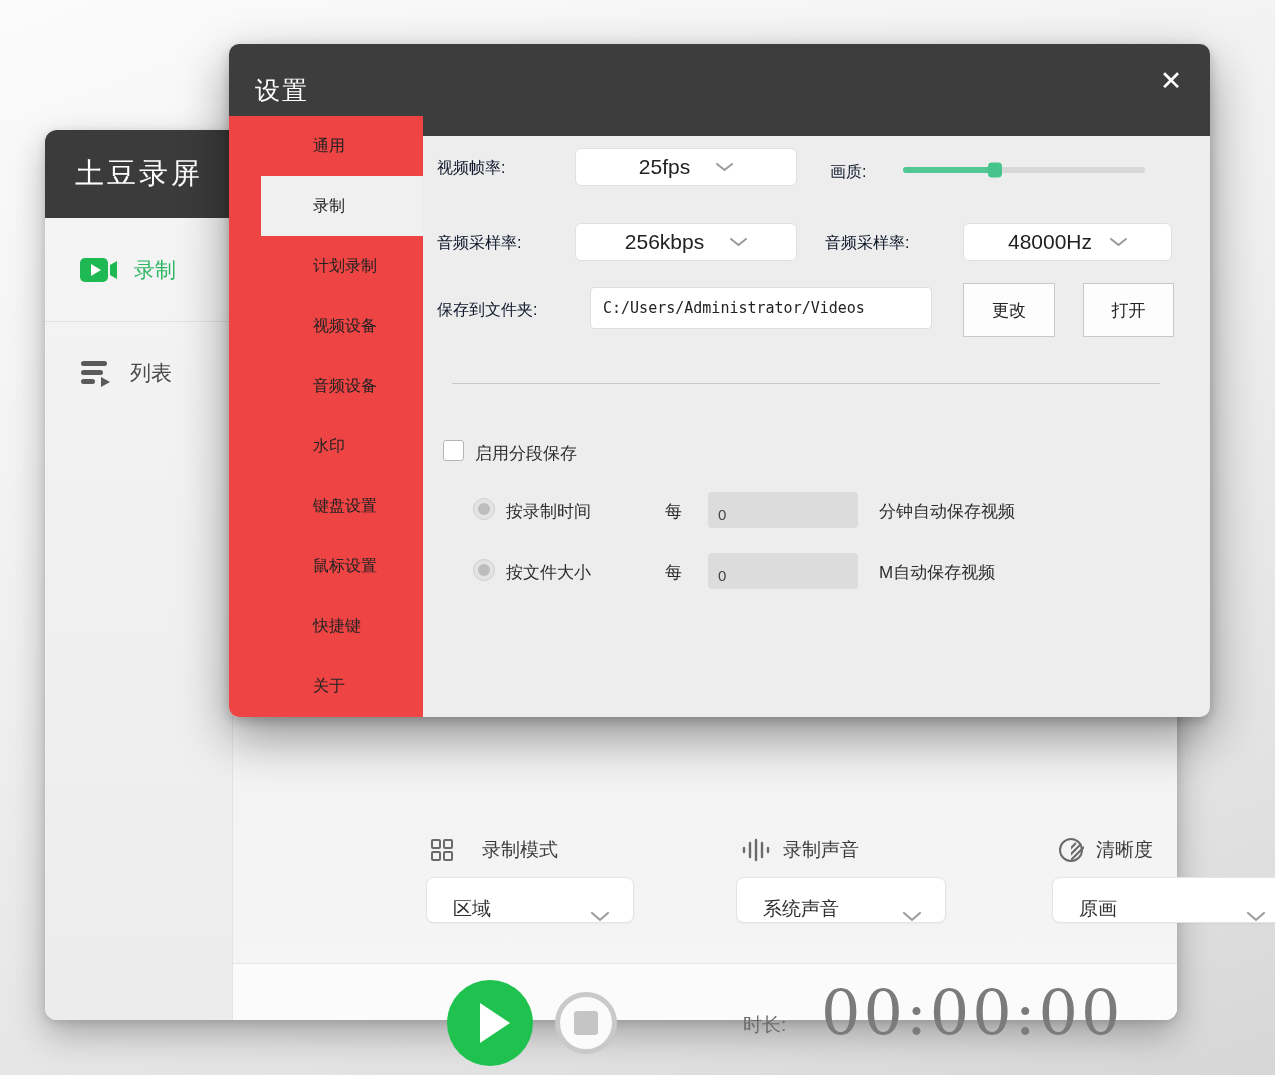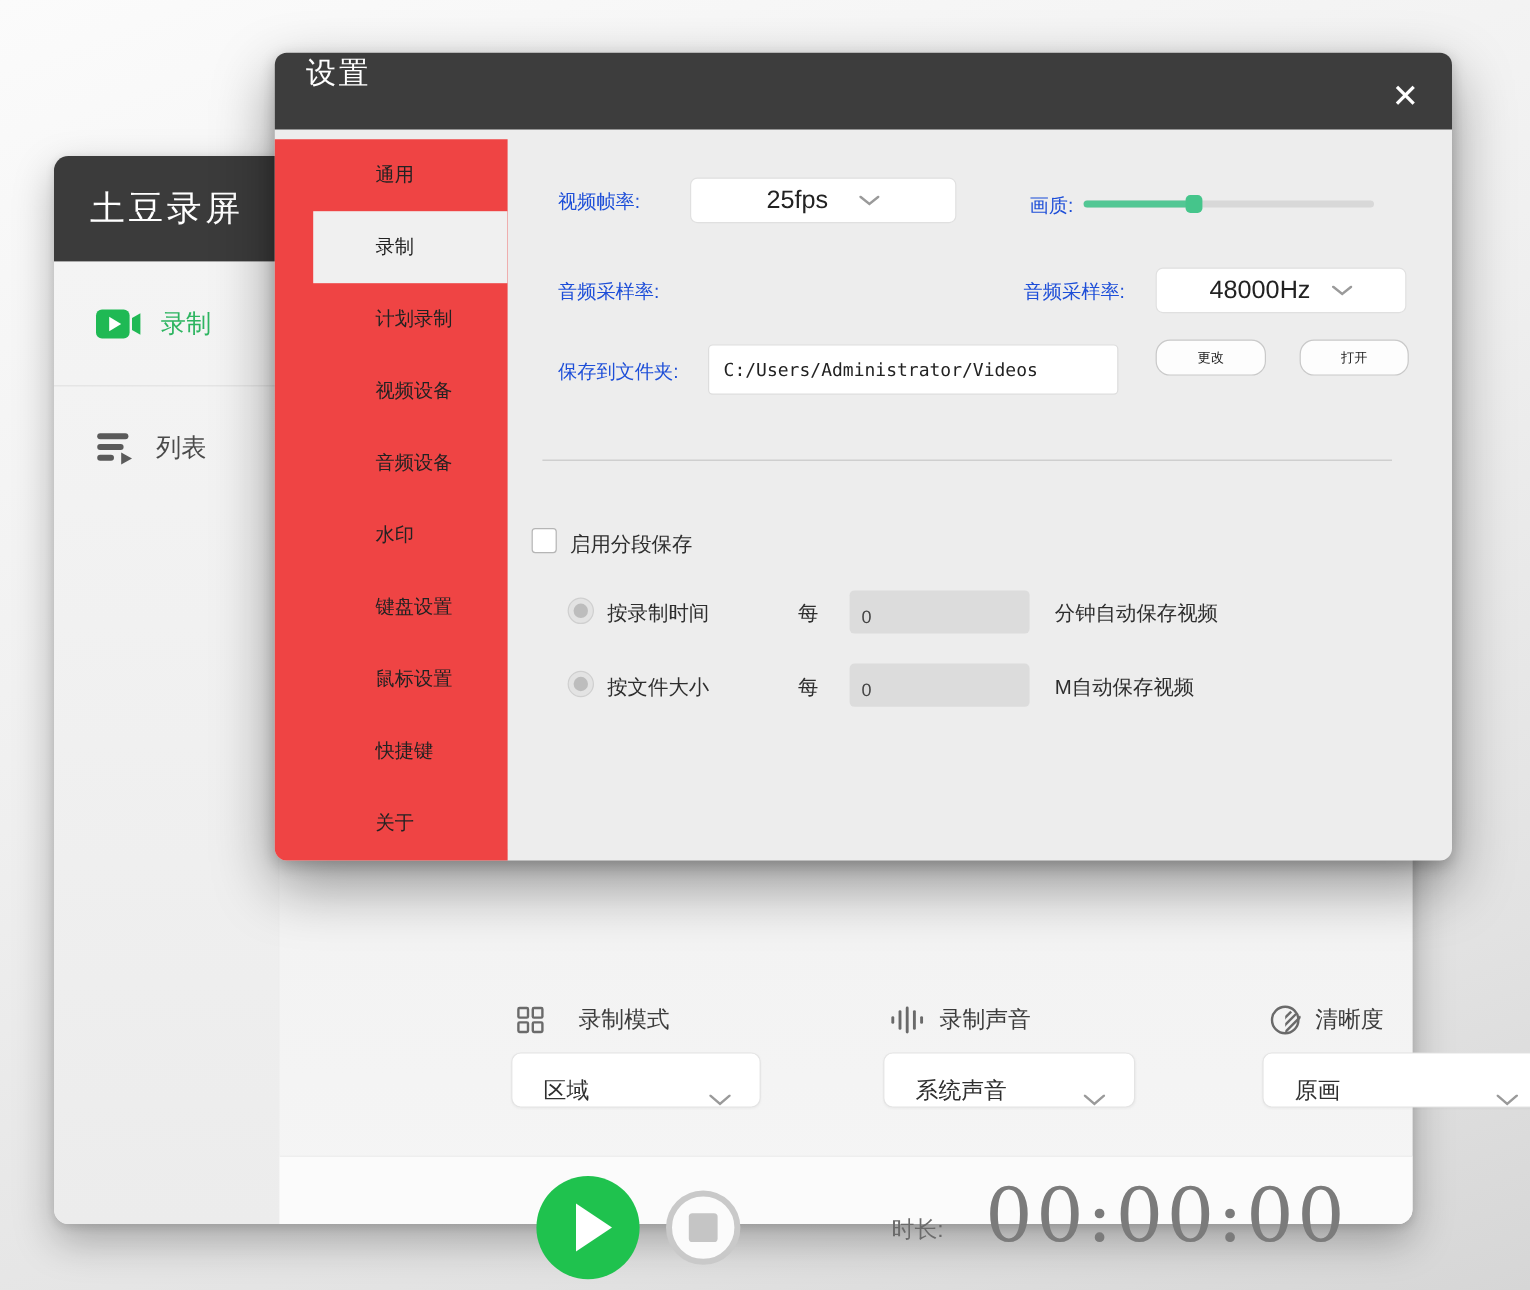--- a/index.html
+++ b/index.html
@@ -72,59 +72,59 @@
     font-family:"DejaVu Serif", serif; font-size:62px; color:#7b7b7b; letter-spacing:3px;
   }
 
   
   .dialog{
     position:absolute; left:229px; top:44px; width:981px; height:673px;
     background:#ededed; border-radius:10px;
     box-shadow:0 20px 50px rgba(0,0,0,.4), 0 4px 12px rgba(0,0,0,.2);
   }
   .dialog-header{
-    position:absolute; left:0; top:0; right:0; height:64px;
+    position:absolute; left:0; top:0; right:0; height:92px;
     background:#3d3d3d; border-radius:10px 10px 0 0;
-    display:flex; align-items:flex-start; padding-left:26px;
+    display:flex; align-items:center; padding-left:26px;
   }
   .dialog-title{ color:#fff; font-size:25px; letter-spacing:2px; }
   .dialog-close{
     position:absolute; right:22px; top:20px; width:34px; height:34px;
     color:#fff; font-size:27px; line-height:34px; text-align:center; cursor:pointer;
     font-family:"DejaVu Sans", sans-serif;
   }
   .dialog-sidebar{
     position:absolute; left:0; top:72px; width:194px; bottom:0;
     background:#ef4444; border-radius:0 0 0 10px; overflow:hidden;padding-left:32px;
   }
   .tab{ height:60px; display:flex; align-items:center; padding-left:52px; font-size:16px; color:#222; cursor:pointer; }
   .tab.active{ background:#f0f0f0; }
 
-  .fld-label{ position:absolute; font-size:16px; color:#1d4ed8;margin-left:28px; }
+  .fld-label{ position:absolute; font-size:16px; color:#0f172a; }
   .select-box{
     position:absolute; height:38px; background:#fff; border:1px solid #e0e0e0; border-radius:6px;
     display:flex; align-items:center; justify-content:center; gap:26px; cursor:pointer;
   }
   .select-box .sel-value{ font-size:21px; color:#222; }
 
   .slider{ position:absolute; height:6px; background:#d8d8d8; border-radius:3px; cursor:pointer; }
   .slider-fill{ position:absolute; left:0; top:0; height:6px; background:#52c794; border-radius:3px; }
   .slider-handle{
     position:absolute; right:-7px; top:50%; transform:translateY(-50%);
     width:14px; height:15px; background:#45c58b; border-radius:4px; cursor:grab;
   }
 
   .path-input{
     position:absolute; left:361px; top:243px; width:342px; height:42px;
     background:#fff; border:1px solid #ddd; border-radius:4px;
     font-family:"DejaVu Sans Mono", monospace; font-size:15px; color:#222; padding:0 12px;
   }
   .dlg-btn{
-    position:absolute; top:239px; height:30px; background:#fdfdfd; border:1px solid #c9c9c9;
-    border-radius:12px; font-size:11px; color:#222; cursor:pointer;
+    position:absolute; top:239px; height:54px; background:#fdfdfd; border:1px solid #c9c9c9;
+    border-radius:0; font-size:17px; color:#222; cursor:pointer;
     font-family:"Liberation Sans", sans-serif;
   }
   .divider{ position:absolute; left:223px; top:339px; width:708px; height:1px; background:#c8c8c8; }
 
   .checkbox{
     position:absolute; left:214px; top:396px; width:21px; height:21px;
     background:#fff; border:1px solid #b5b5b5; border-radius:3px; cursor:pointer;
   }
   .radio{
     position:absolute; width:22px; height:22px; border-radius:50%;
@@ -284,20 +284,28 @@
     </span>
   </div>
   <div class="fld-label" style="left:601px; top:118px;">画质:</div>
   <div class="slider" style="left:674px; top:123px; width:242px;">
     <div class="slider-fill" style="width: 38%;">
       <div class="slider-handle"></div>
     </div>
   </div>
 
   <div class="fld-label" style="left:208px; top:189px;">音频采样率:</div>
+  <div class="select-box" style="left:346px; top:179px; width:222px;">
+    <span class="sel-value">256kbps</span>
+    <span>
+      <svg width="17" height="9" viewBox="0 0 17 9" fill="none" stroke="#9a9a9a" stroke-width="2" stroke-linecap="round">
+          <polyline points="1,1 8.5,7 16,1"></polyline>
+        </svg>
+    </span>
+  </div>
   <div class="fld-label" style="left:596px; top:189px;">音频采样率:</div>
   <div class="select-box" style="left:734px; top:179px; width:209px; gap:18px;">
     <span class="sel-value">48000Hz</span>
     <span>
       <svg width="17" height="9" viewBox="0 0 17 9" fill="none" stroke="#9a9a9a" stroke-width="2" stroke-linecap="round">
           <polyline points="1,1 8.5,7 16,1"></polyline>
         </svg>
     </span>
   </div>
 

